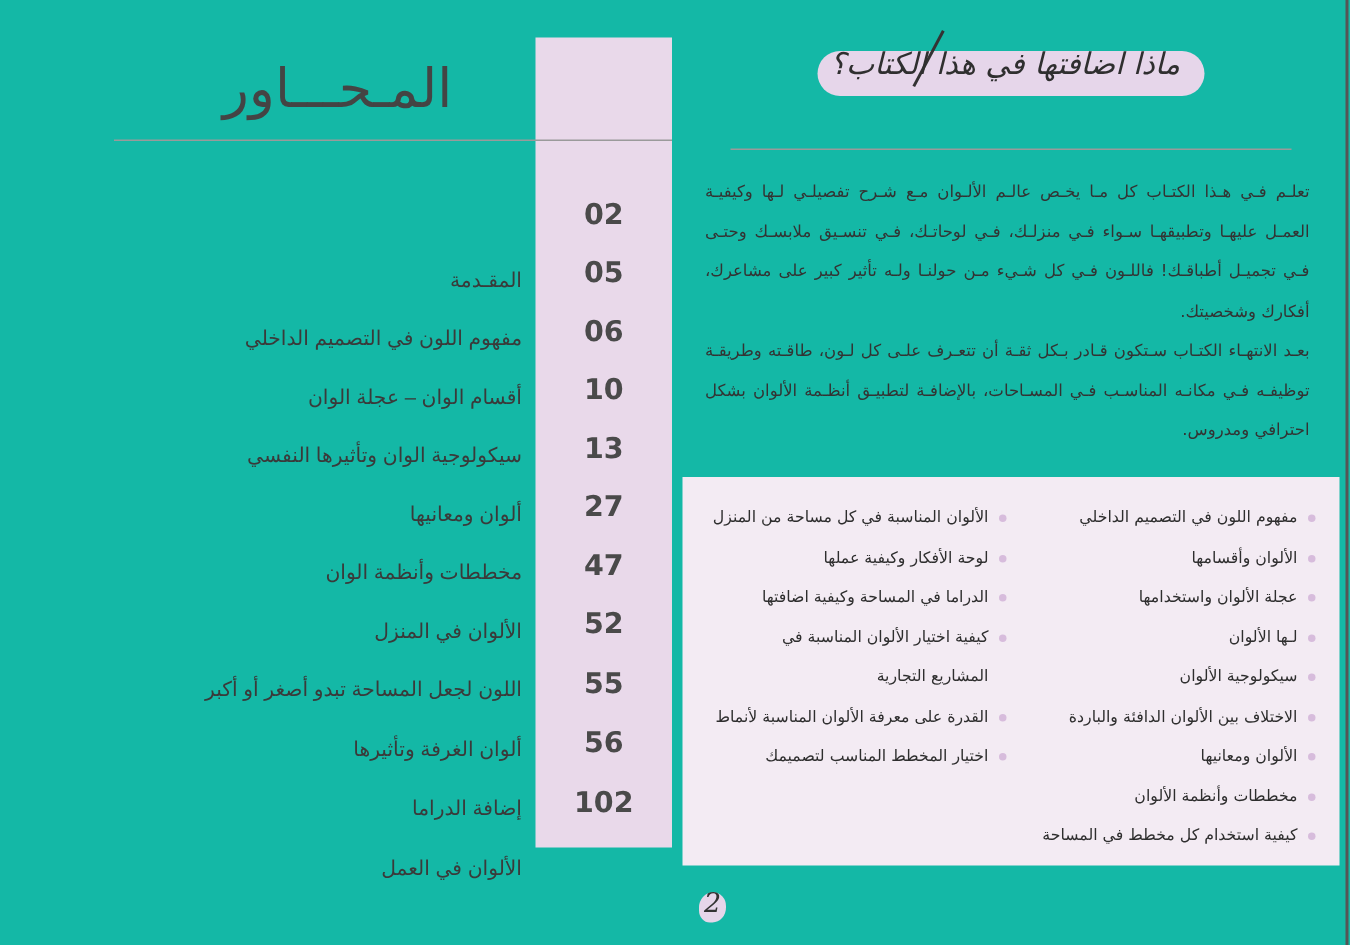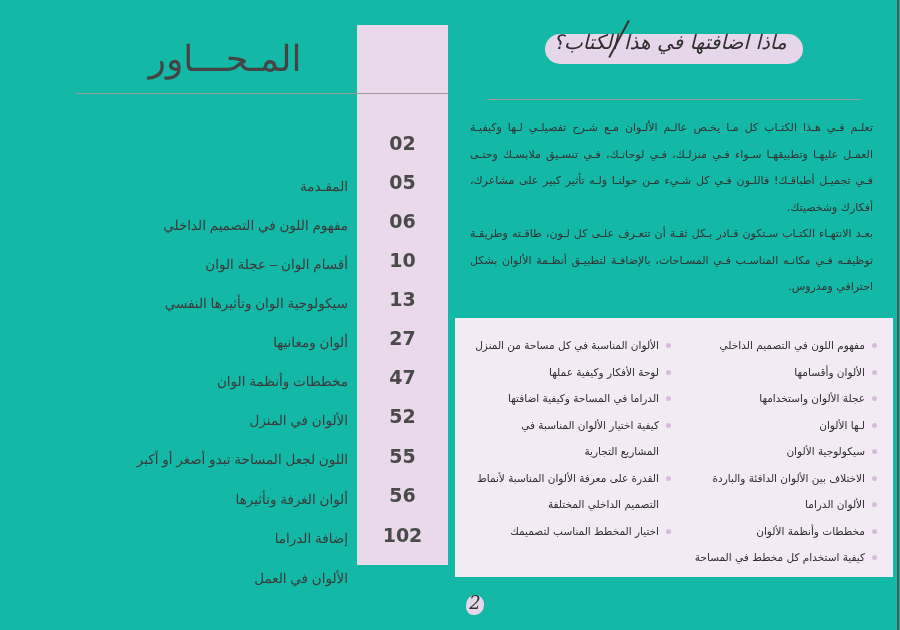--- a/index.html
+++ b/index.html
@@ -144,33 +144,32 @@
   </div>
 
   <div class="topics-box">
     <div class="topics-col col-a">
       <div class="topic"><span class="dot"></span><span>مفهوم اللون في التصميم الداخلي</span></div>
       <div class="topic"><span class="dot"></span><span>الألوان وأقسامها</span></div>
       <div class="topic"><span class="dot"></span><span>عجلة الألوان واستخدامها</span></div>
       <div class="topic"><span class="dot"></span><span>لـها الألوان</span></div>
       <div class="topic"><span class="dot"></span><span>سيكولوجية الألوان</span></div>
       <div class="topic"><span class="dot"></span><span>الاختلاف بين الألوان الدافئة والباردة</span></div>
-      <div class="topic"><span class="dot"></span><span>الألوان الدراما</span></div>
+      <div class="topic"><span class="dot"></span><span>الألوان ومعانيها</span></div>
       <div class="topic"><span class="dot"></span><span>مخططات وأنظمة الألوان</span></div>
       <div class="topic"><span class="dot"></span><span>كيفية استخدام كل مخطط في المساحة</span></div>
     </div>
 
     <div class="topics-col col-b">
       <div class="topic"><span class="dot"></span><span>الألوان المناسبة في كل مساحة من المنزل</span></div>
       <div class="topic"><span class="dot"></span><span>لوحة الأفكار وكيفية عملها</span></div>
       <div class="topic"><span class="dot"></span><span>الدراما في المساحة وكيفية اضافتها</span></div>
       <div class="topic"><span class="dot"></span><span>كيفية اختيار الألوان المناسبة في</span></div>
       <div class="topic cont"><span>المشاريع التجارية</span></div>
       <div class="topic"><span class="dot"></span><span>القدرة على معرفة الألوان المناسبة لأنماط</span></div>
-      <div class="topic cont"><span>التصميم الداخلي المختلفة</span></div>
       <div class="topic"><span class="dot"></span><span>اختيار المخطط المناسب لتصميمك</span></div>
     </div>
   </div>
 
   <div class="page-num-blob"></div>
   <div class="page-num">2</div>
 
   <div class="edge-line"></div>
 </div>
 

